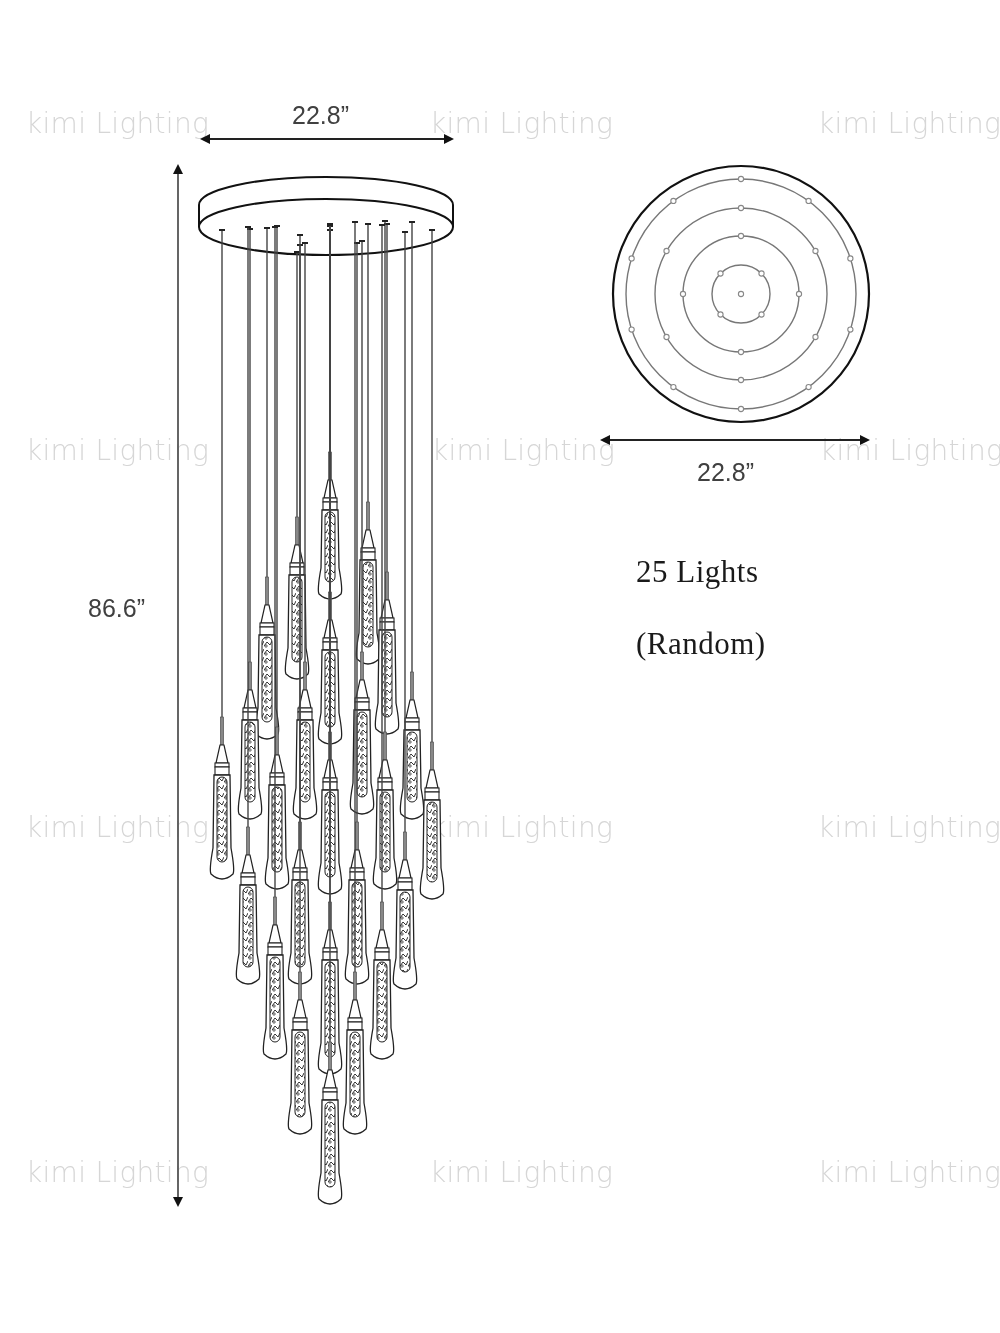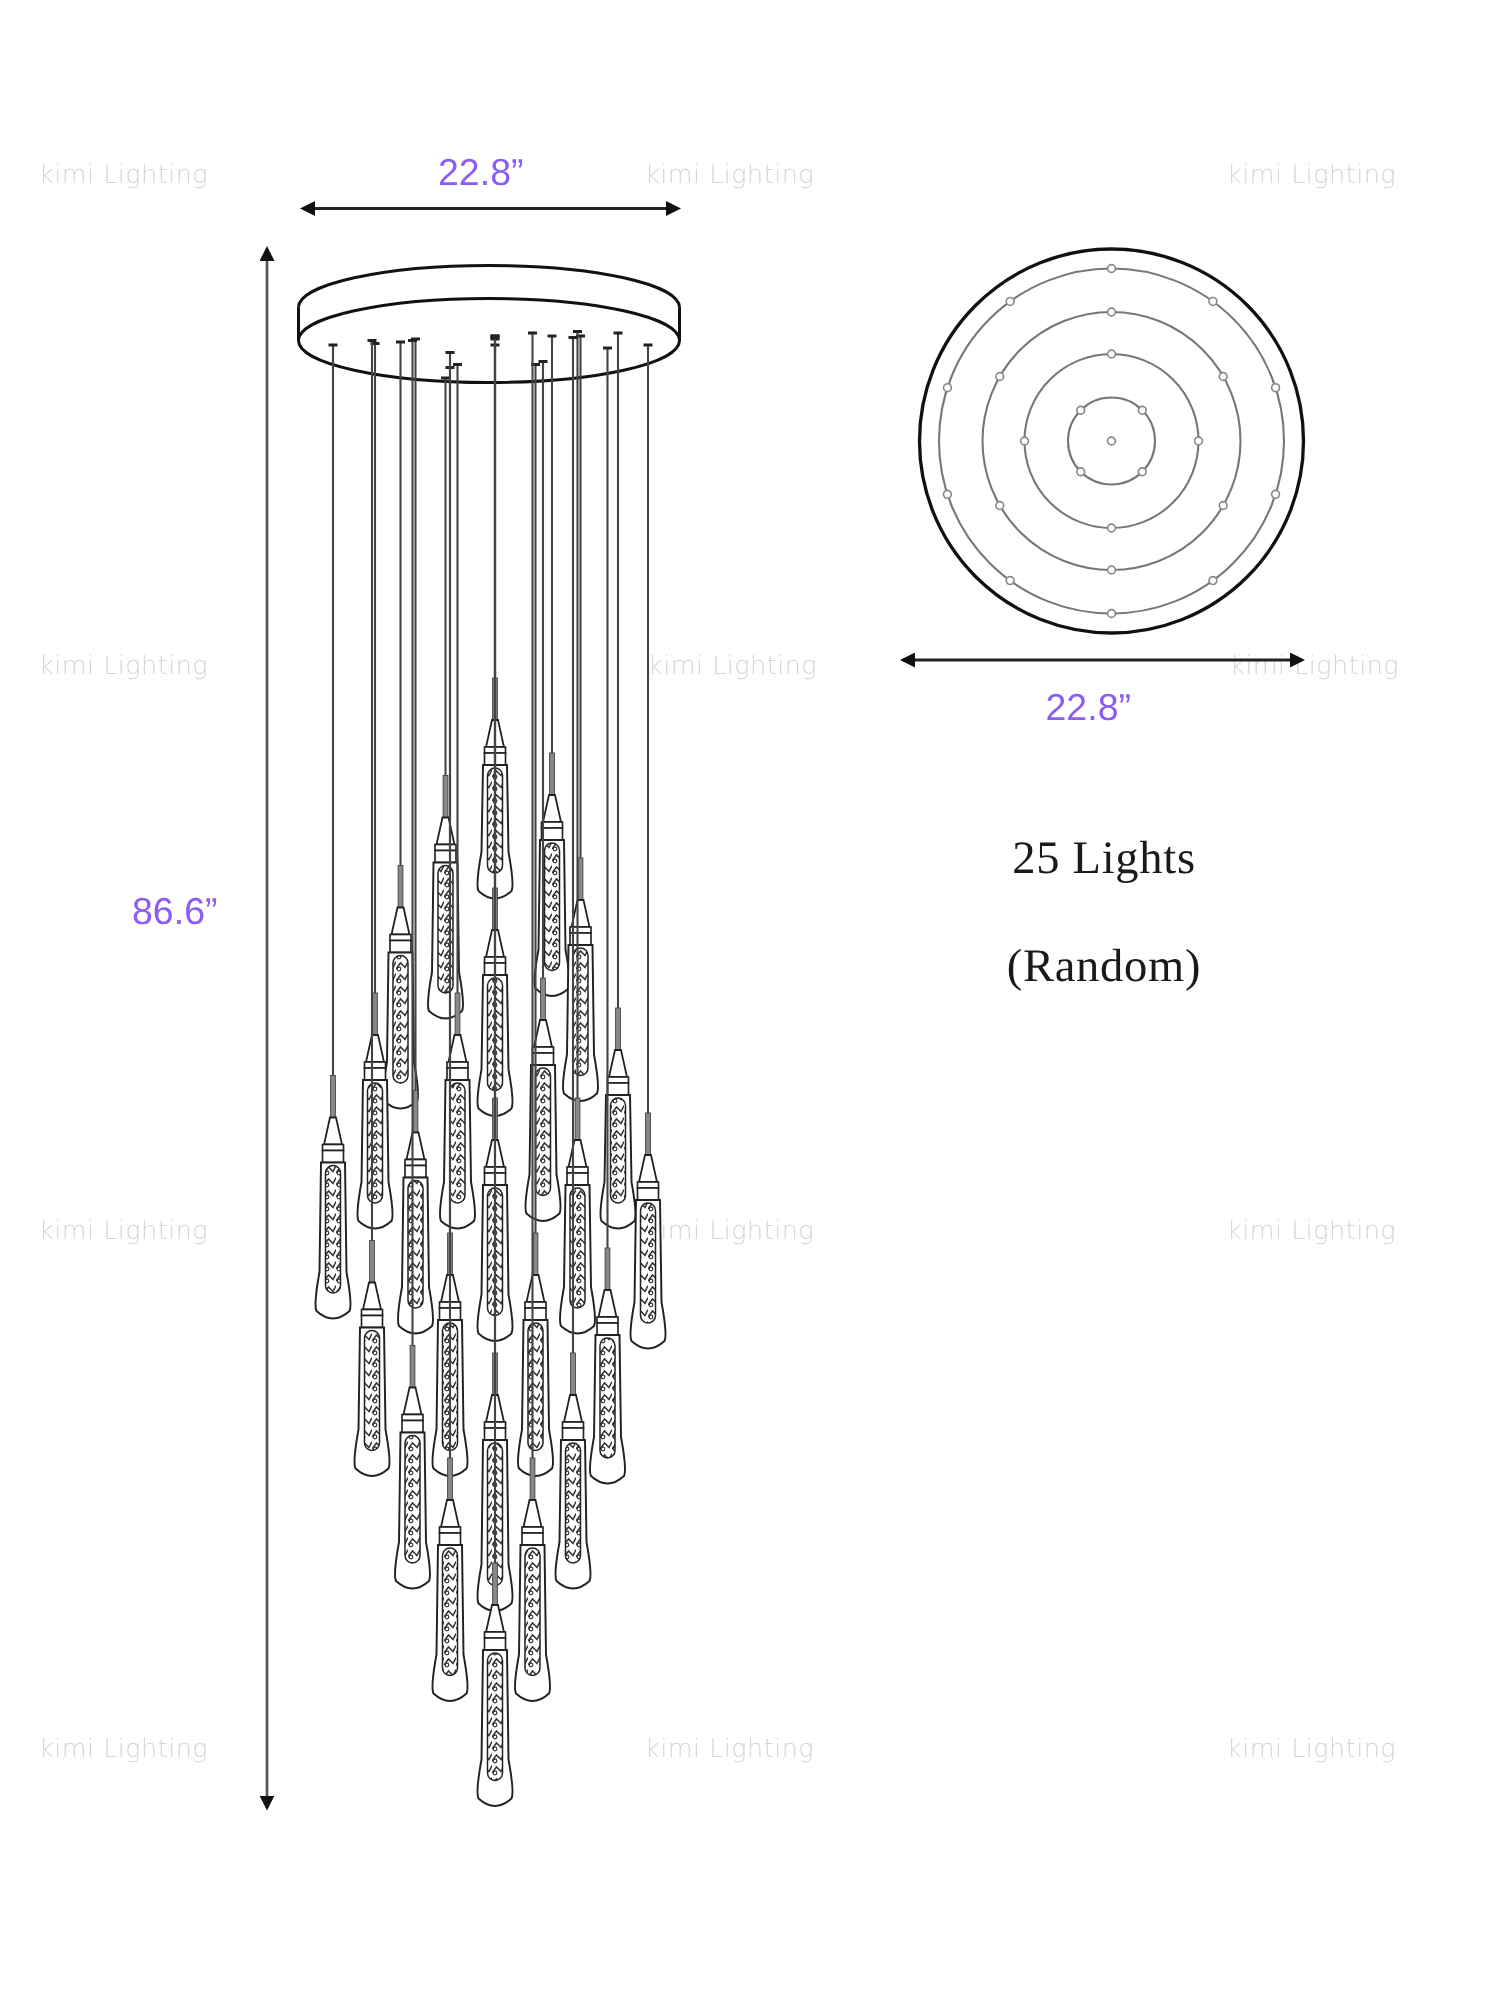--- a/index.html
+++ b/index.html
@@ -1,23 +1,23 @@
 <!DOCTYPE html>
 <html><head>
 <meta charset="utf-8">
 <style>
   html, body { margin:0; padding:0; background:#ffffff; }
   body { width:1000px; height:1333px; position:relative; overflow:hidden;
          font-family:"Liberation Sans", sans-serif; }
-  .wm { position:absolute; font-family:"DejaVu Sans", sans-serif; font-size:17px;
+  .wm { position:absolute; font-family:"DejaVu Sans", sans-serif; font-size:28px;
         color:#d6d6d6; letter-spacing:0.3px; white-space:nowrap; font-weight:300; }
   .dim { position:absolute; font-family:"Liberation Sans", sans-serif; font-size:25px;
-         color:#8b5cf6; white-space:nowrap; }
+         color:#404040; white-space:nowrap; }
   .note { position:absolute; font-family:"Liberation Serif", serif; font-size:31px;
-          color:#1a1a1a; white-space:nowrap; text-align:center; letter-spacing:0.5px; }
+          color:#1a1a1a; white-space:nowrap; text-align:left; letter-spacing:0.5px; }
   svg.layer { position:absolute; left:0; top:0; }
 </style>
 </head>
 <body>
 
 <div id="wm-layer">
     <div class="wm" style="left: 26px; top: 107px; color: rgb(214, 214, 214);">kimi Lighting</div>
     <div class="wm" style="left: 430px; top: 107px; color: rgb(214, 214, 214);">kimi Lighting</div>
     <div class="wm" style="left: 818px; top: 107px; color: rgb(214, 214, 214);">kimi Lighting</div>
     <div class="wm" style="left: 26px; top: 434px; color: rgb(214, 214, 214);">kimi Lighting</div>

